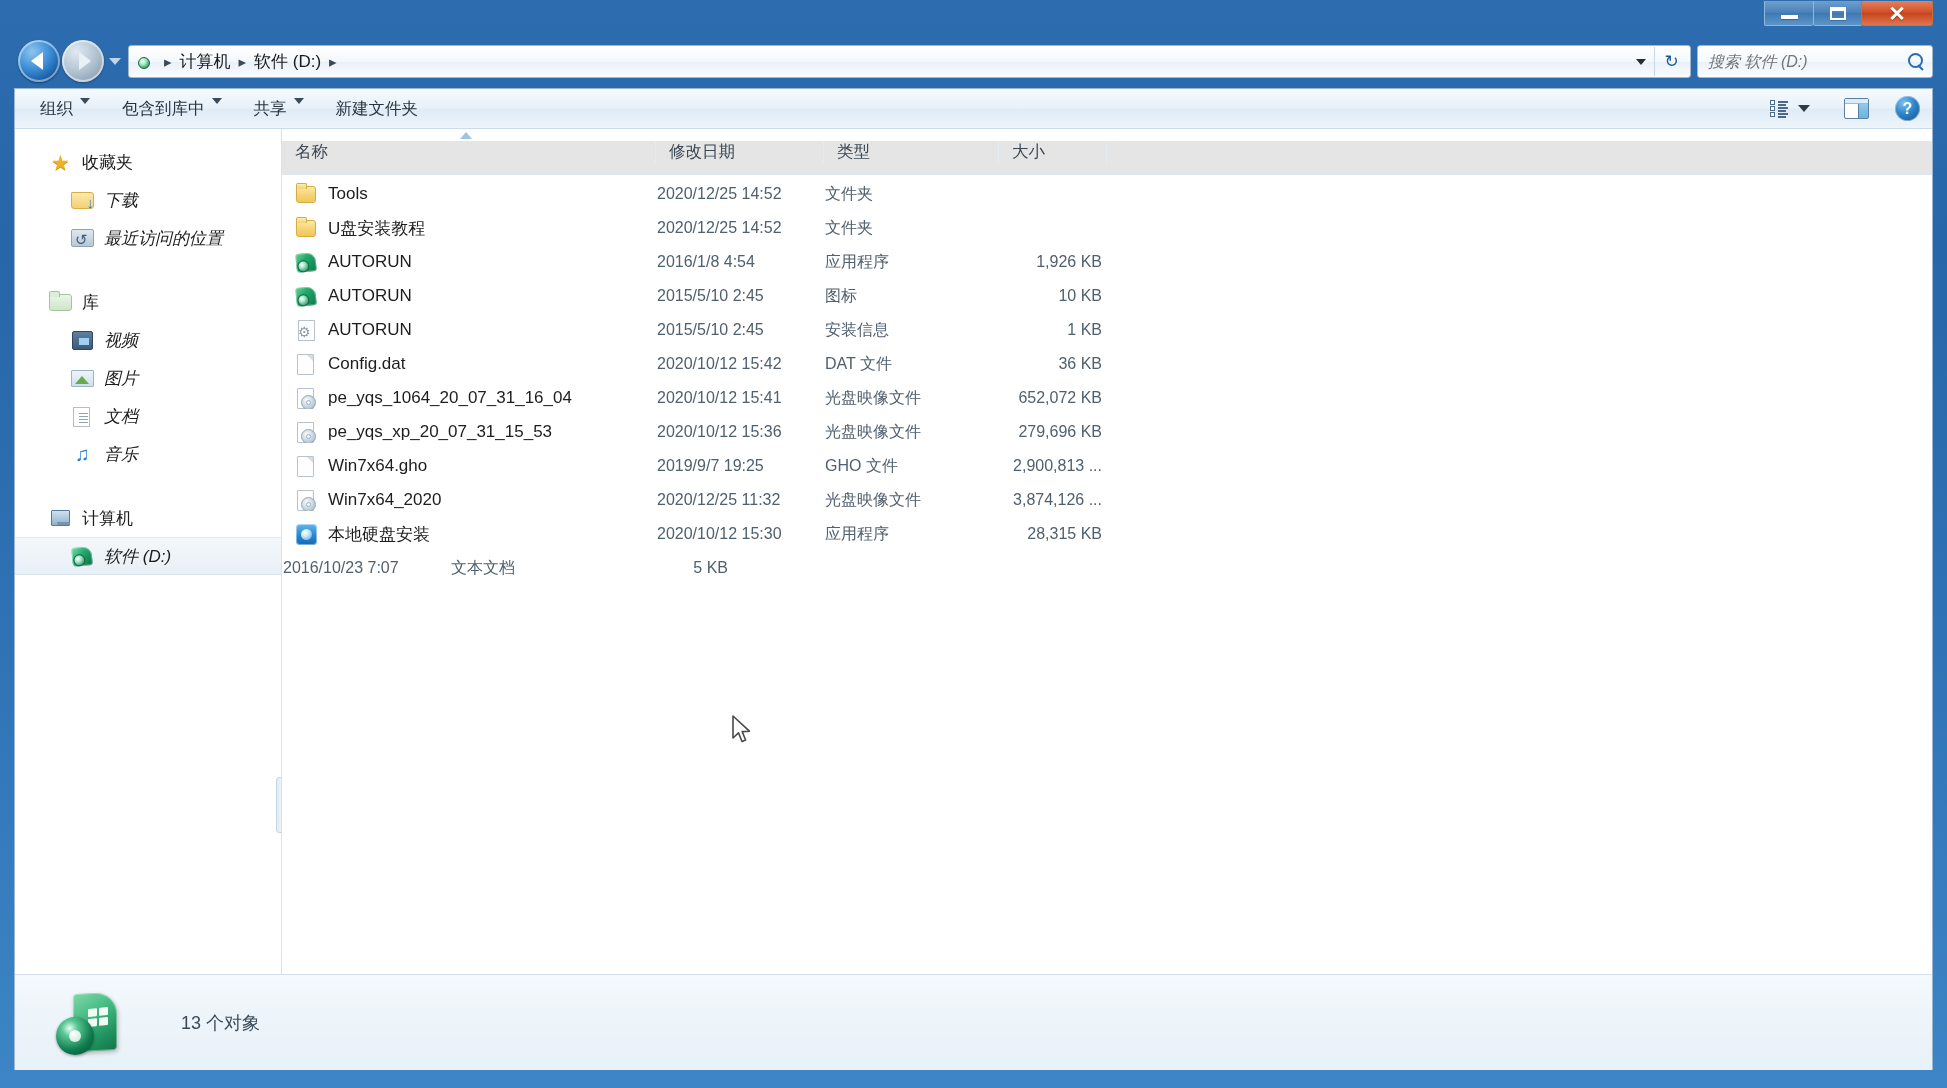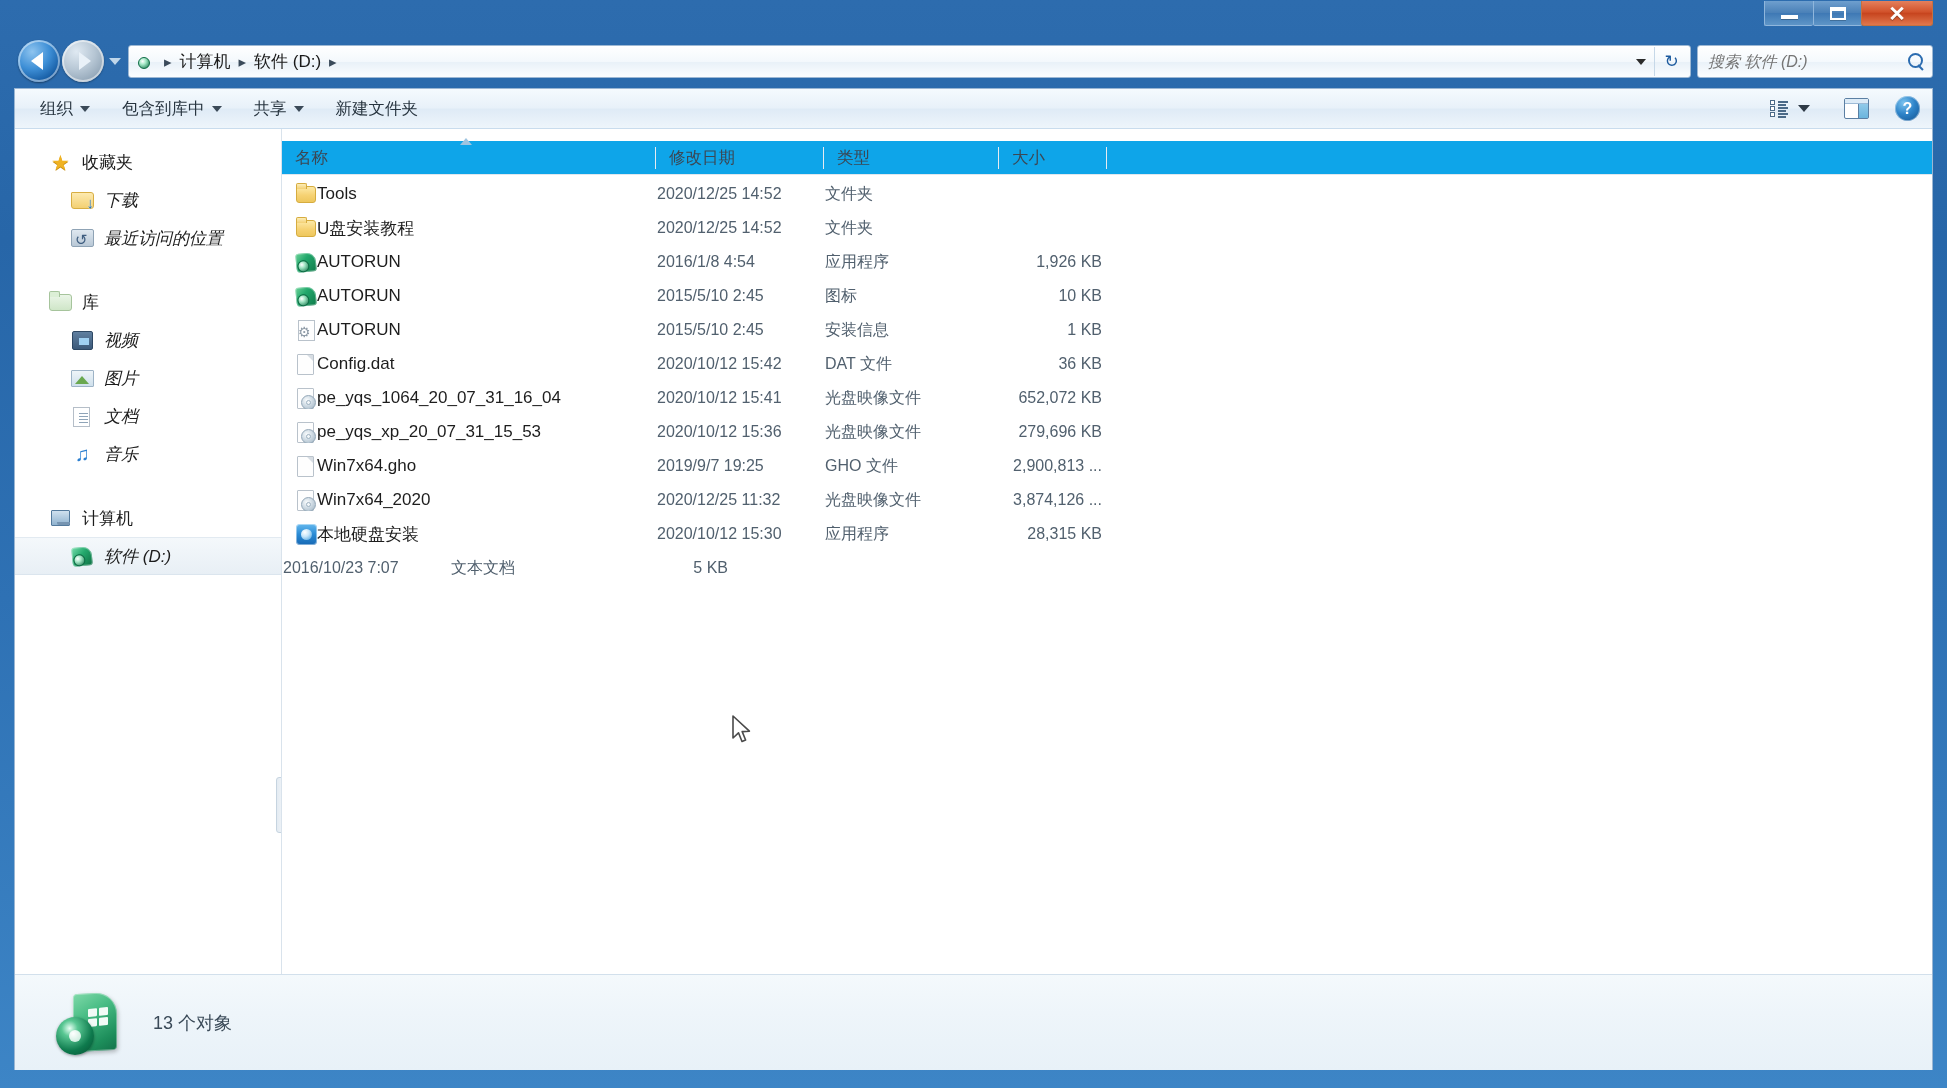--- a/index.html
+++ b/index.html
@@ -201,21 +201,21 @@
     height: 40px; flex: none;
     background: linear-gradient(180deg, #f5fafe 0%, #e8f1f9 48%, #dfebf6 52%, #eef5fb 100%);
     border-bottom: 1px solid #c9dced;
     display: flex; align-items: center;
     padding: 0 6px 0 14px;
     position: relative;
   }
   .cmd {
     font-size: 16.5px; color: #27343f;
     padding: 6px 11px; margin-right: 10px;
-    display: flex; align-items: center; gap: 7px;
+    display: flex; align-items: flex-start; gap: 7px;
     border-radius: 3px; cursor: default; white-space: nowrap;
   }
   .cmd .tri-down {
     border-top-color: #3b4a58;
     border-left-width: 5px; border-right-width: 5px; border-top-width: 6px;
   }
   .cmd-right { margin-left: auto; display: flex; align-items: center; gap: 4px; padding-right: 6px;}
   .viewbtn {
     display: flex; align-items: center; gap: 9px;
     padding: 5px 8px; border-radius: 3px; cursor: default;
@@ -292,23 +292,23 @@
   }
 
   
   #listpane {
     flex: 1; min-width: 0; background: #fff;
     display: flex; flex-direction: column;
     position: relative;
   }
   #colheader {
     height: 34px; flex: none;
-    display: flex; align-items: center;
+    display: flex; align-items: flex-start;
     border-bottom: 1px solid #dfe7ee;
-    background: #0ea5e9;
+    background: #e5e5e5;
     position: relative;
     margin-top: 12px;
   }
   .colh {
     display: flex; align-items: center;
     font-size: 16.5px; color: #3b4754;
     padding-left: 13px;
     border-right: 1px solid #e5ebf1;
     cursor: default;
     position: relative;
@@ -335,21 +335,21 @@
     border: 1px solid transparent;
     margin: 0 0 0 0;
   }
   .row.selected {
     background: linear-gradient(180deg, #f7fafd 0%, #eef4f9 100%);
     border: 1px solid #c3d6e6;
     border-radius: 2px;
     width: 1002px;
   }
   .c-name {
-    width: 374px; display: flex; align-items: center; 
+    width: 374px; display: flex; align-items: center; gap: 11px;
     padding-left: 12px; overflow: hidden; white-space: nowrap;
   }
   .c-date { width: 168px; color: #51606e; font-size: 16px; }
   .c-type { width: 175px; color: #51606e; font-size: 16px; }
   .c-size { width: 108px; color: #51606e; font-size: 16px; text-align: right; padding-right: 6px; }
   .fico { width: 22px; height: 22px; flex: none; position: relative; }
 
   
   
   .ic-folder {
@@ -564,20 +564,21 @@
   }
 
   
   #statusbar {
     height: 96px; flex: none;
     background: linear-gradient(180deg, #f4f9fc 0%, #eef5fa 40%, #e8f1f8 100%);
     border-top: 1px solid #d2e0ec;
     display: flex; align-items: center;
     padding-left: 38px;
     position: relative;
+    gap: 28px;
   }
   .status-bigicon {
     width: 72px; height: 72px; flex: none; position: relative;
   }
   .sbi-folder {
     position: absolute; left: 20px; top: 6px;
     width: 44px; height: 58px;
     background: linear-gradient(150deg,#7fd9a9 0%, #49bd85 35%, #1d8e5b 78%, #13734a 100%);
     border-radius: 4px 22px 4px 4px;
     box-shadow: inset 0 0 0 1px rgba(255,255,255,.35), 1px 2px 4px rgba(0,0,0,.25);

